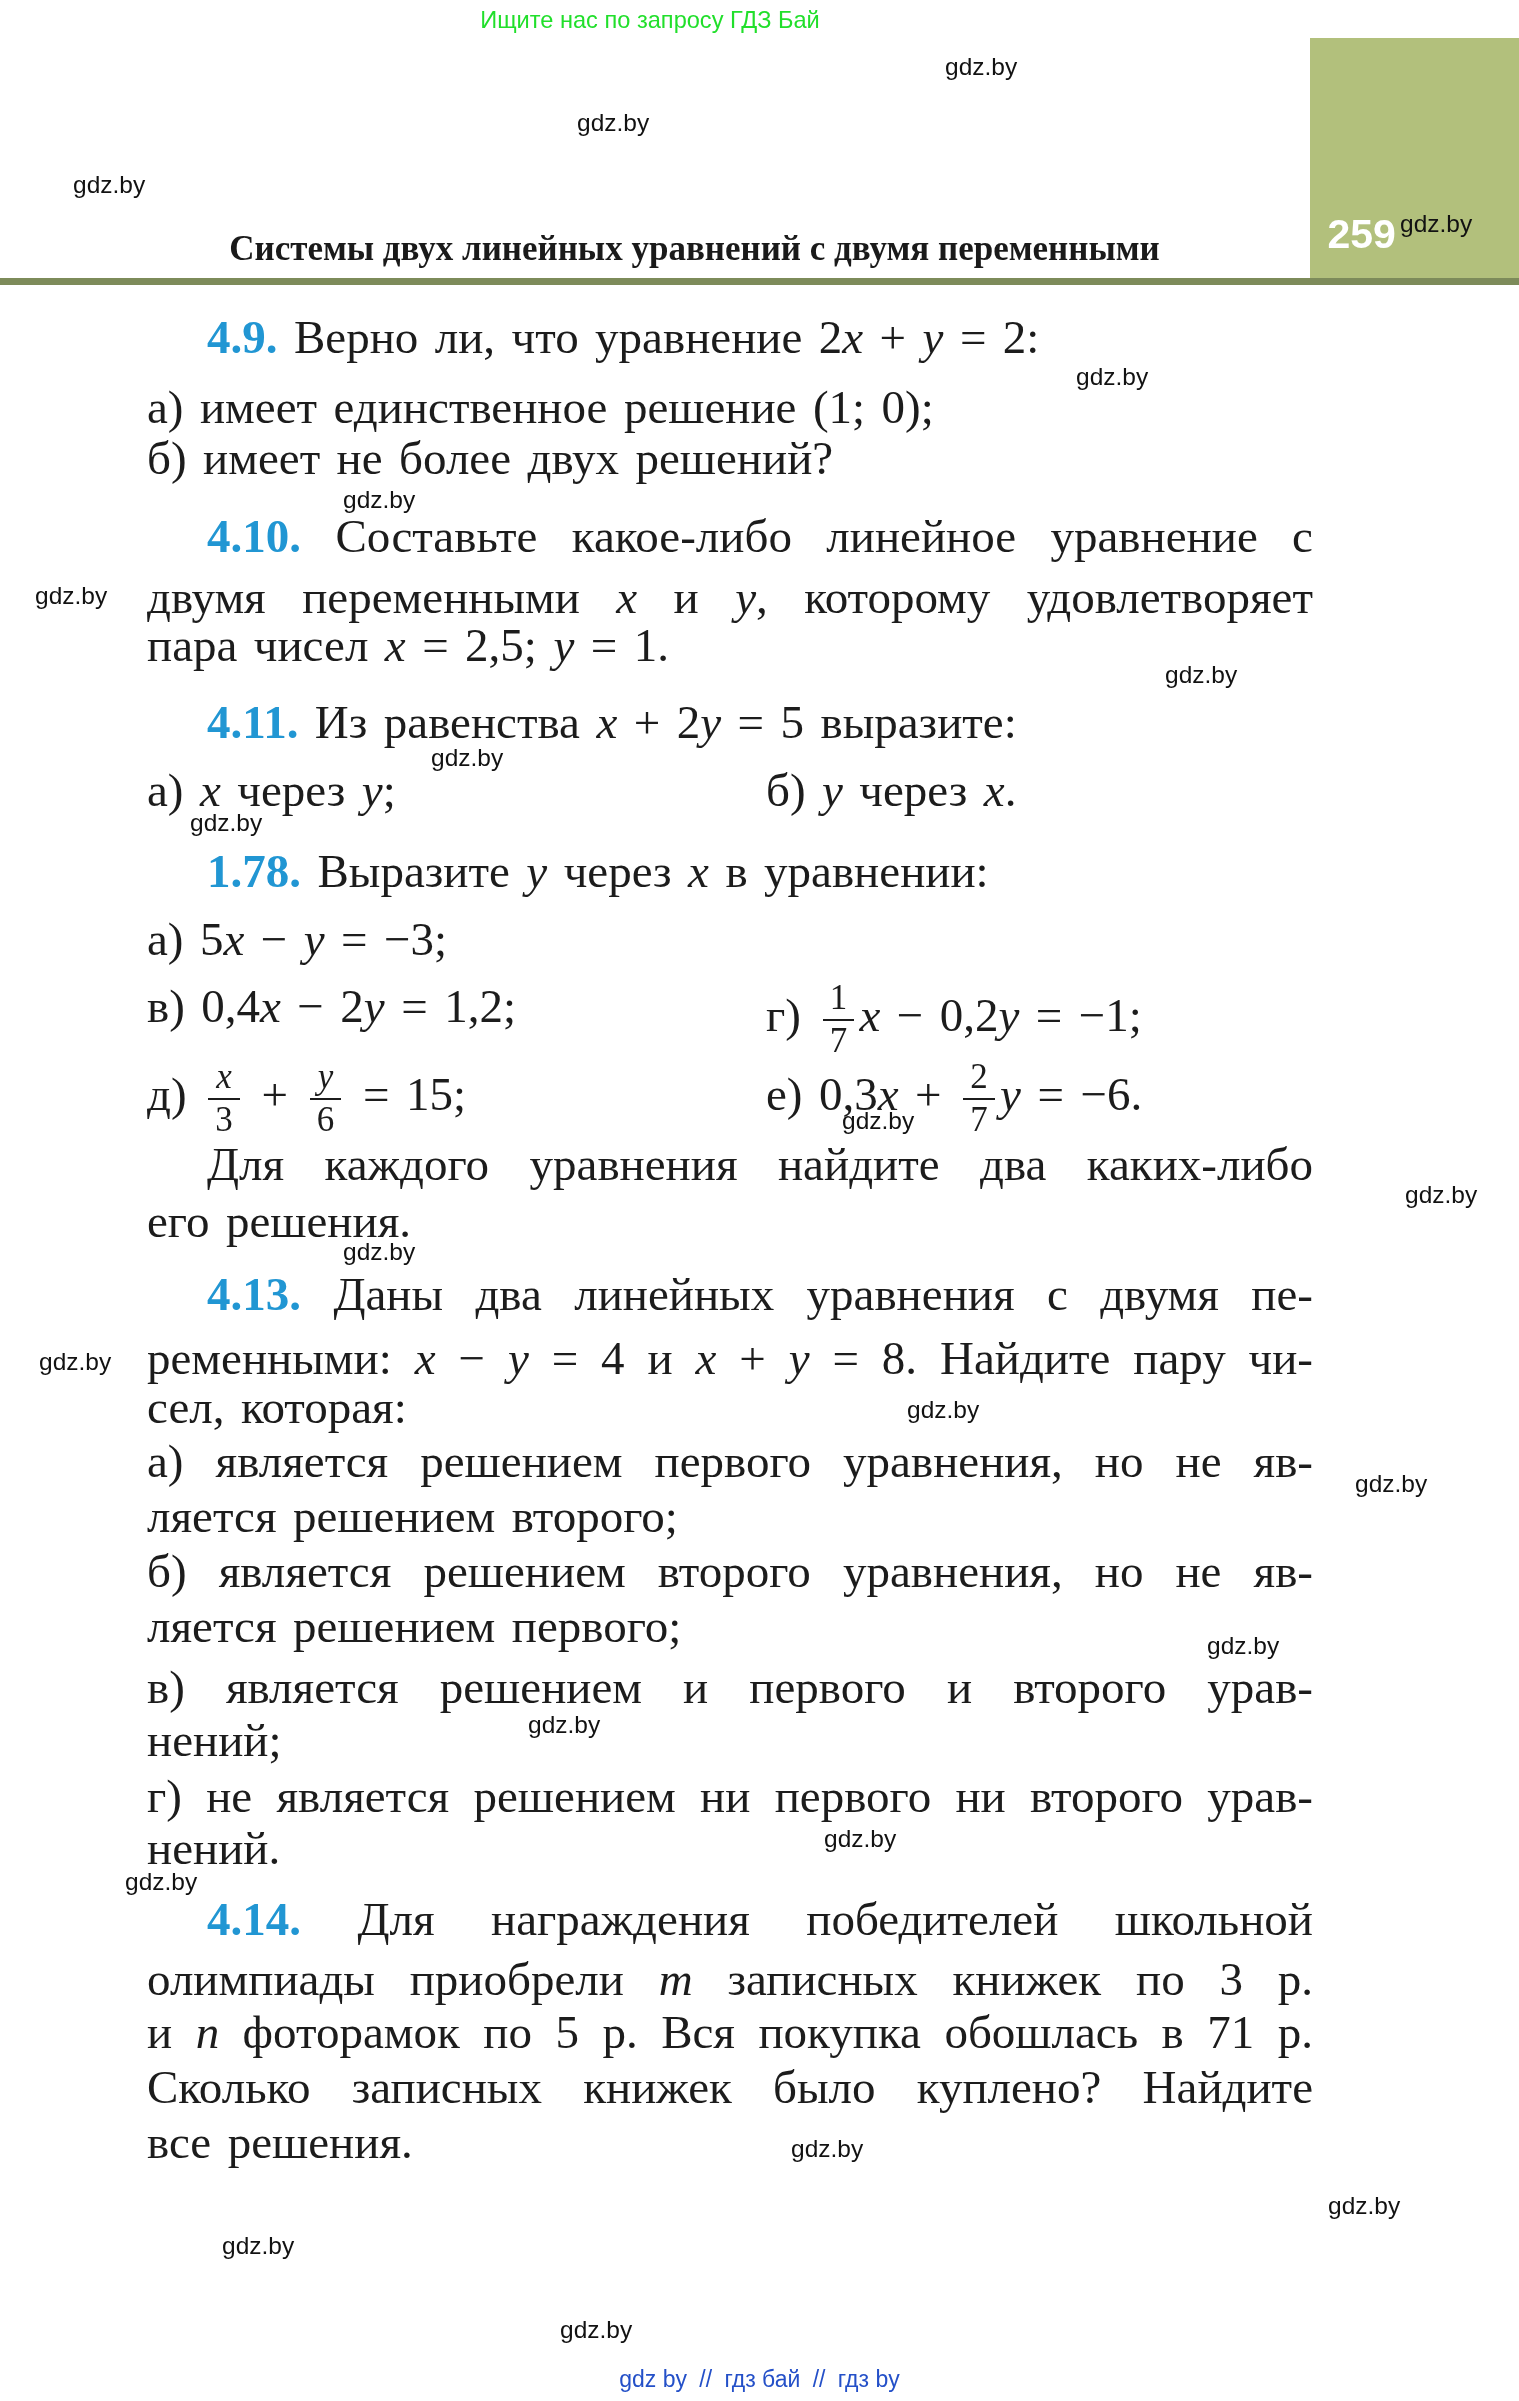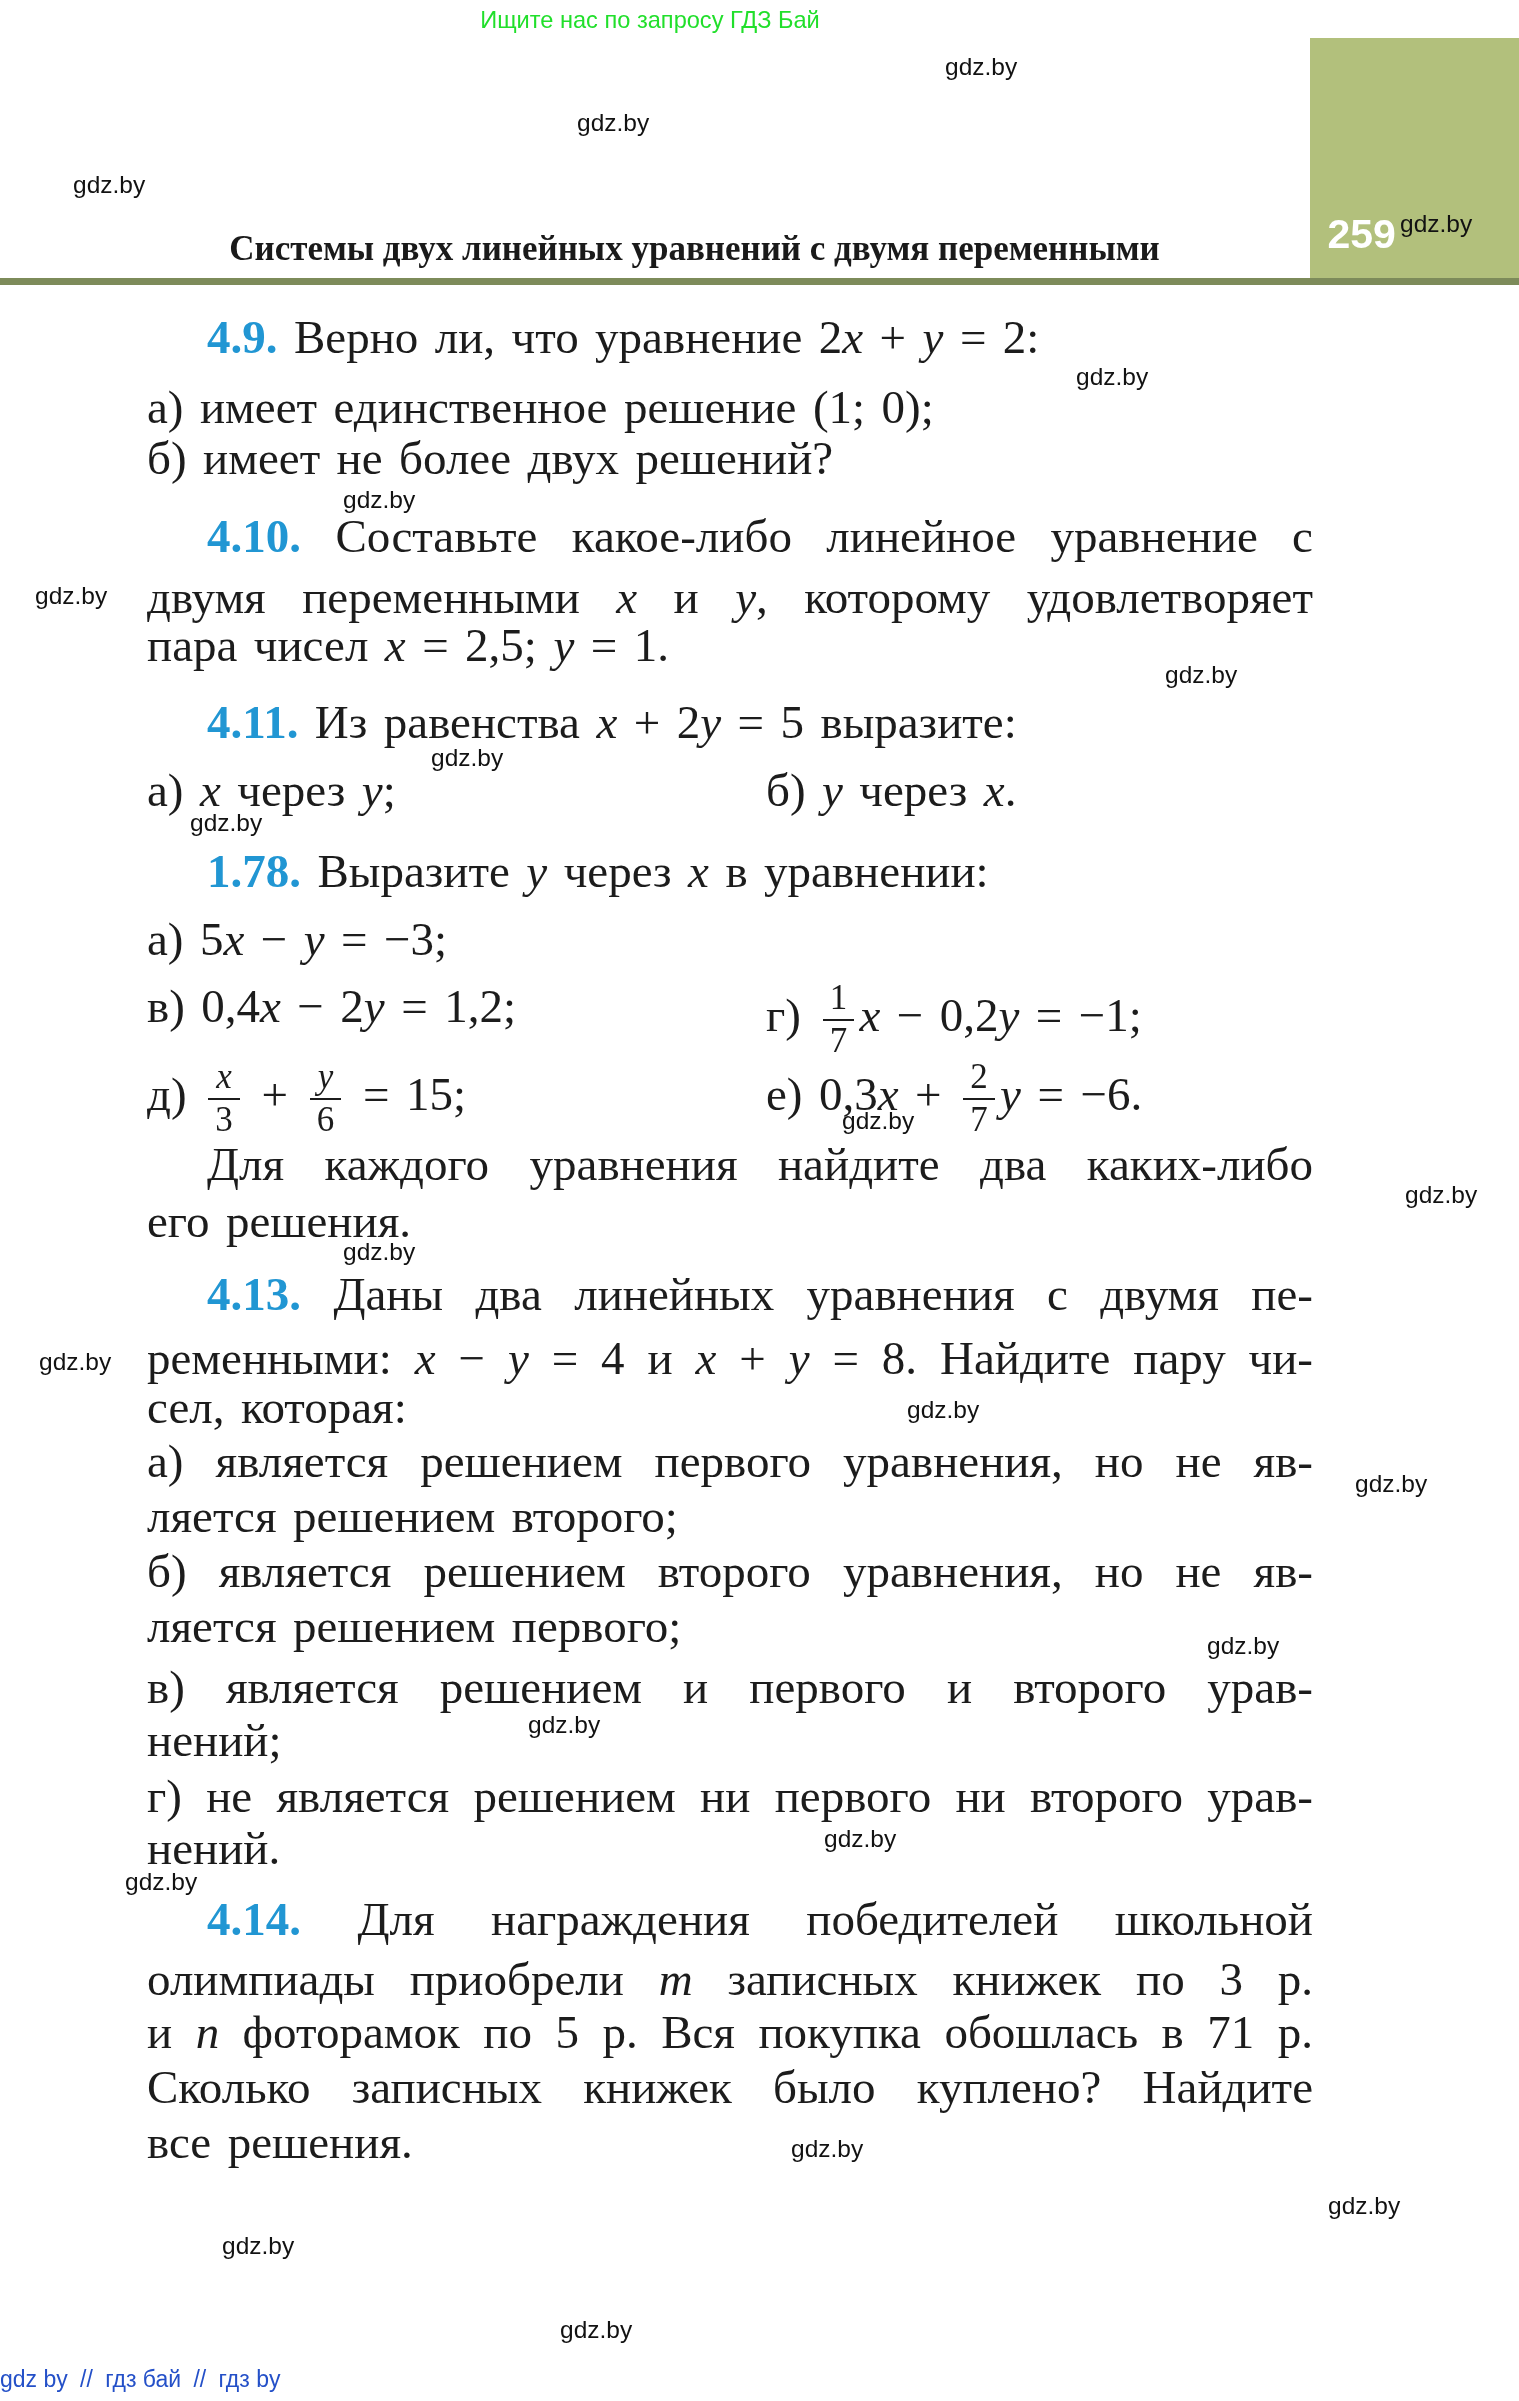--- a/index.html
+++ b/index.html
@@ -28,21 +28,21 @@
   .it{font-style:italic;}
 
   .frac{display:inline-block;vertical-align:middle;text-align:center;
         font-size:35px;line-height:1.05;margin:0 5.3px;}
   .frac .fn{display:block;padding:0 7px 1.8px;}
   .frac .fd{display:block;border-top:2.6px solid #1c1c1c;padding:2.6px 7px 0;}
 
   .copyright{position:absolute;top:2234px;left:0;width:1519px;text-align:center;
              font:39px/44px "Liberation Sans",sans-serif;color:#f0a6bc;letter-spacing:0.9px;}
 
-  .links{position:absolute;top:2366px;left:0;width:1519px;text-align:left;
+  .links{position:absolute;top:2366px;left:0;width:1519px;text-align:center;
          font:23px/26px "Liberation Sans",sans-serif;color:#2450c8;}
   .links a{color:#2450c8;text-decoration:none;cursor:pointer;}
   .links .sep{padding:0 12.3px;}
 </style>
 </head>
 <body>
 
 <div id="page">
 
   <div class="promo">Ищите нас по запросу ГДЗ Бай</div>

